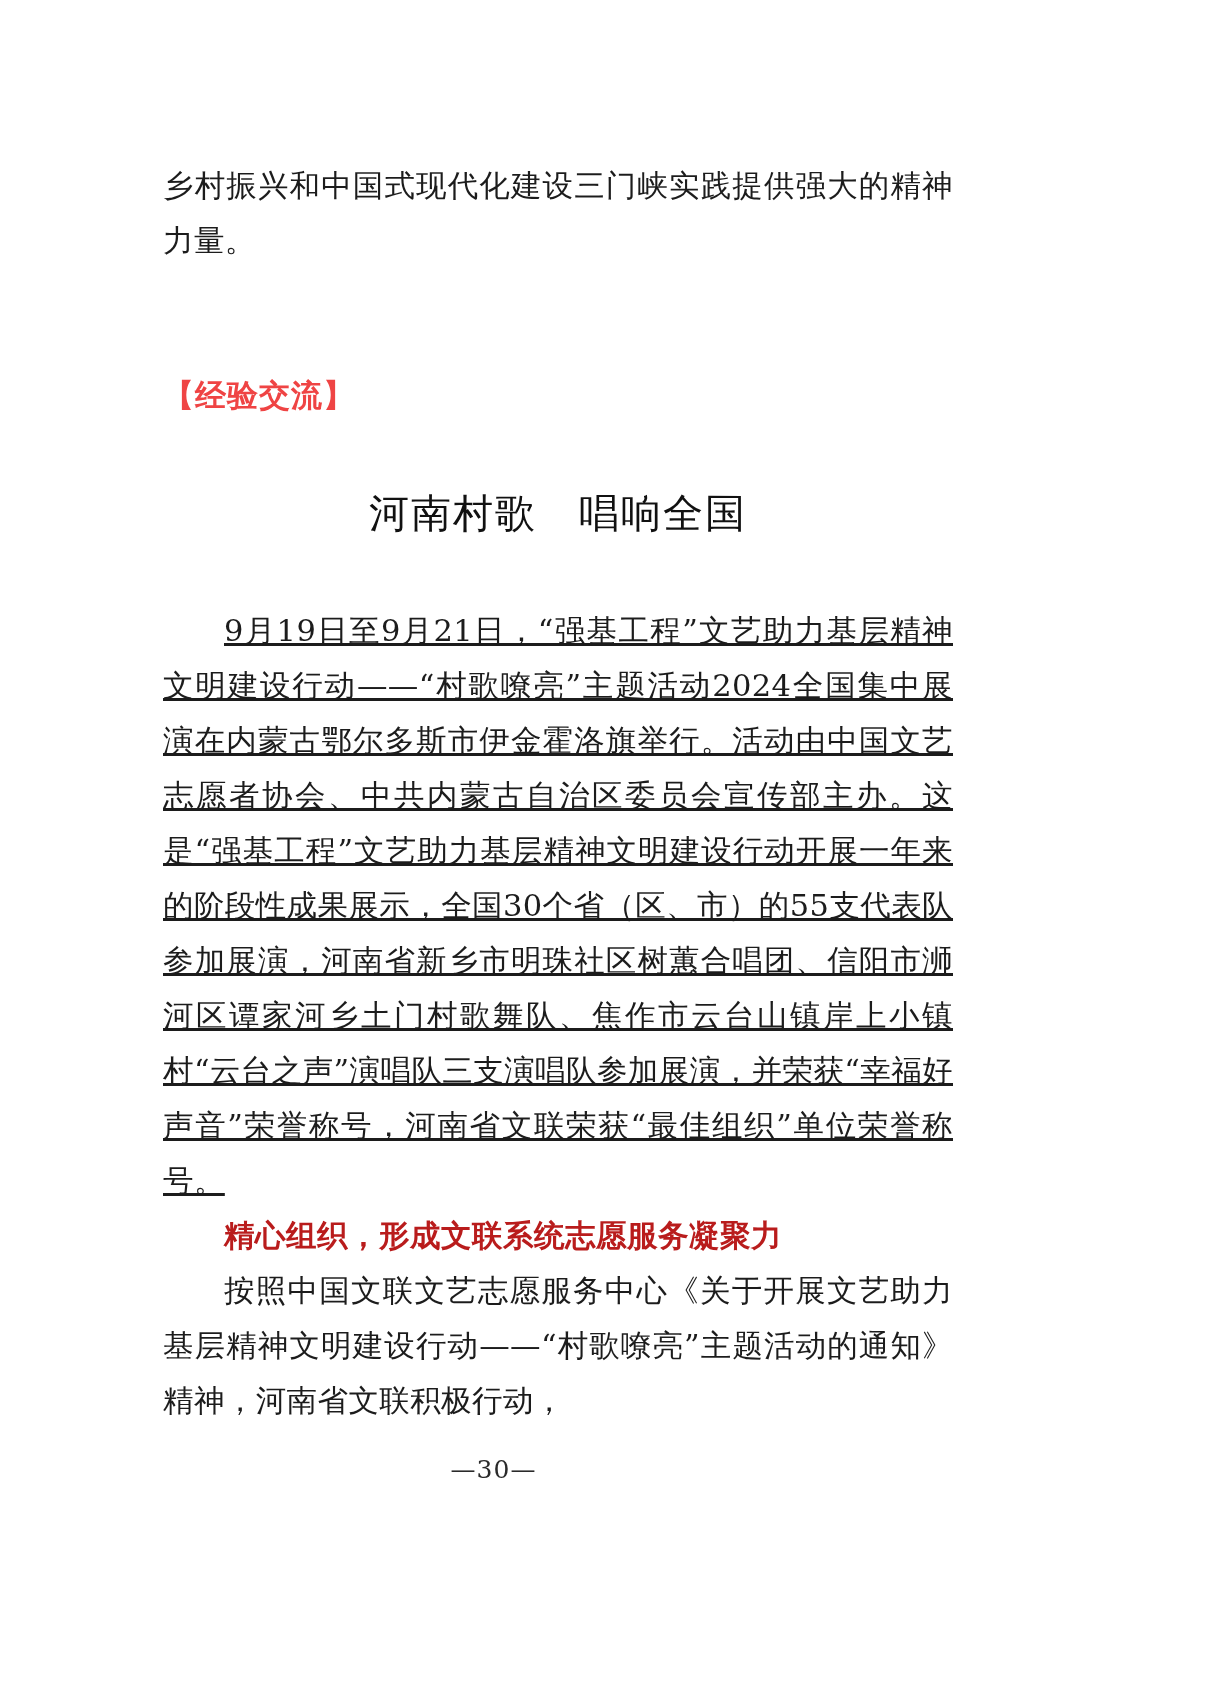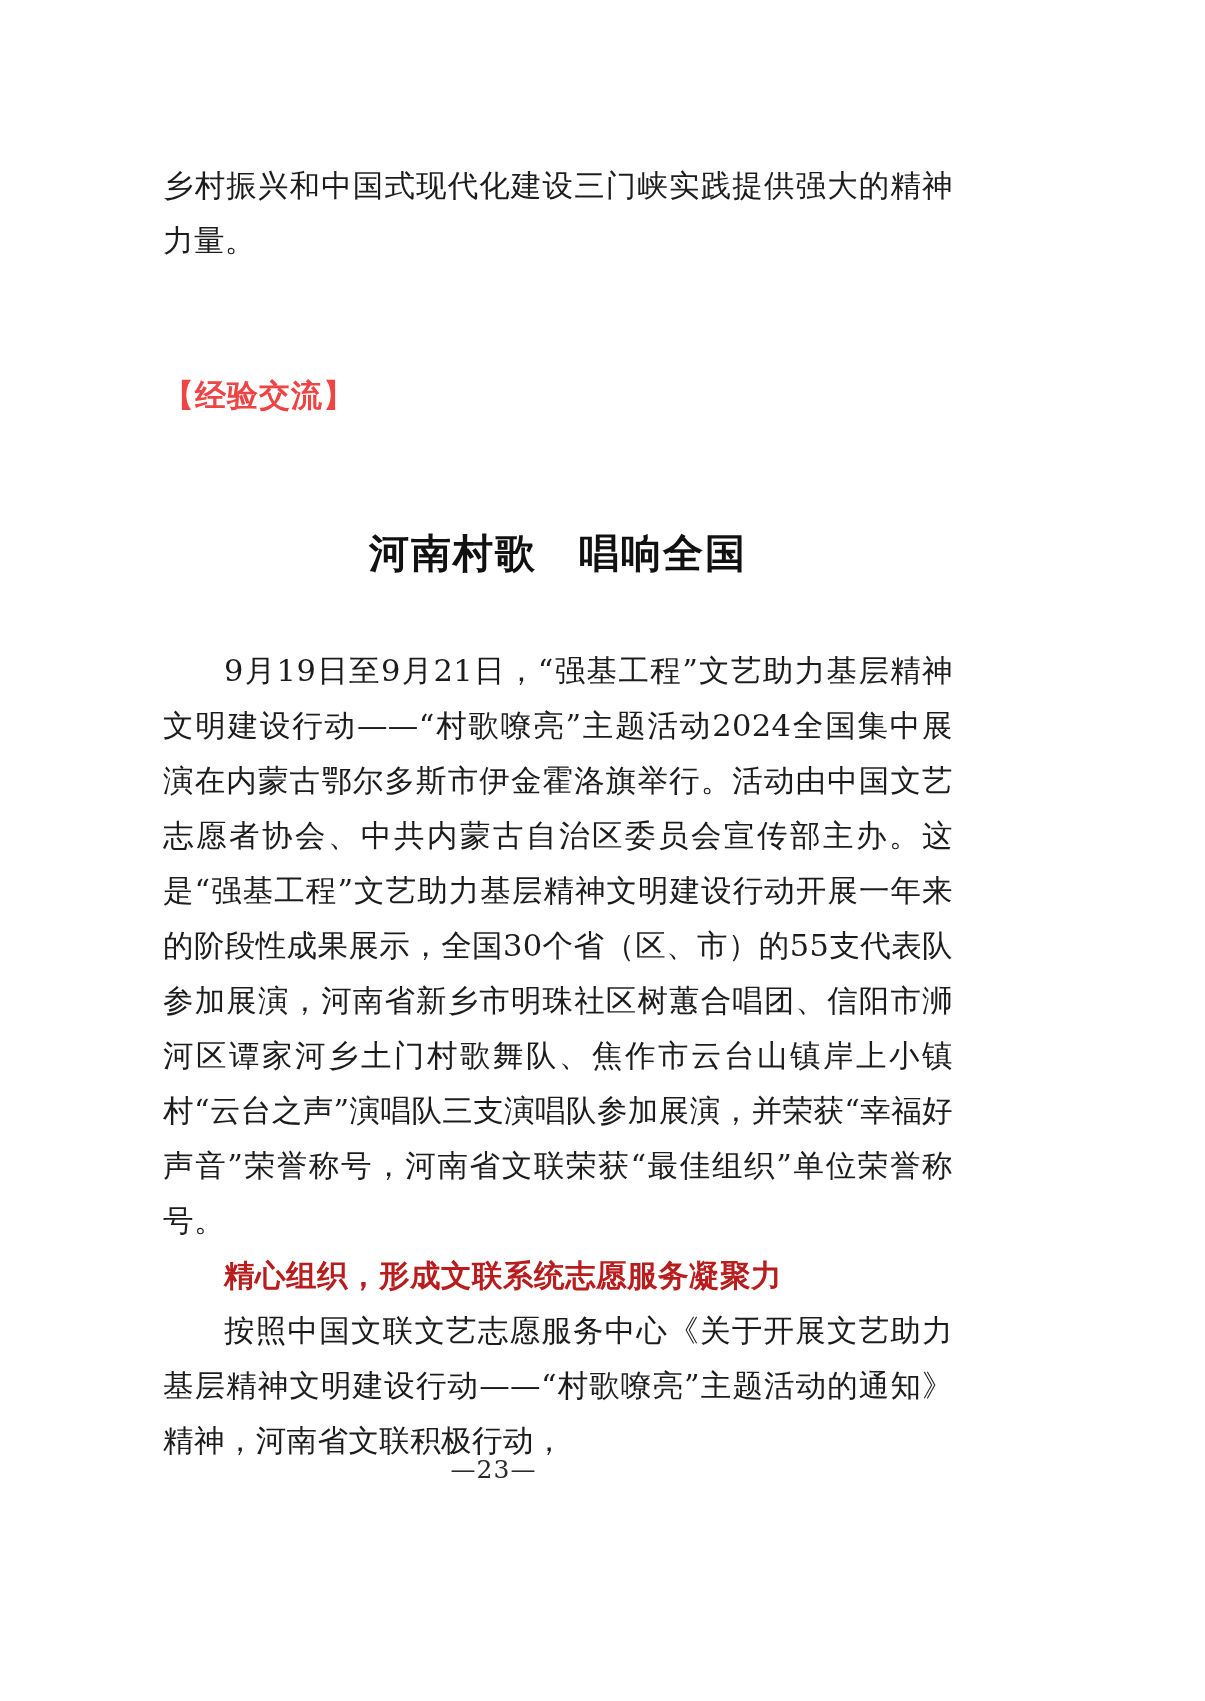--- a/index.html
+++ b/index.html
@@ -53,34 +53,35 @@
     font-family: "DejaVu Sans", "Liberation Sans", sans-serif;
     font-weight: bold;
     font-size: 31px;
     line-height: 44px;
     letter-spacing: 1px;
     color: #ef4444;
   }
 
   
   #article-title {
-    margin-top: 110px;
+    margin-top: 70px;
     text-align: center;
     font-family: "DejaVu Serif", "Liberation Serif", serif;
-    font-weight: bold;
+    font-weight: normal;
     font-size: 40px;
     line-height: 52px;
     letter-spacing: 2px;
     color: #111111;
     white-space: pre;
   }
 
   
   #body-first {
     margin-top: 64px;
+    text-decoration: underline;
   }
 
   
   .sub-heading {
     font-family: "DejaVu Sans", "Liberation Sans", sans-serif;
     font-weight: bold;
     font-size: 30.5px;
     line-height: 55px;
     letter-spacing: 0.5px;
     text-indent: 2em;
@@ -116,15 +117,15 @@
     <div id="article-title">河南村歌　唱响全国</div>
 
     <p id="body-first" class="para indent">9月19日至9月21日，“强基工程”文艺助力基层精神文明建设行动——“村歌嘹亮”主题活动2024全国集中展演在内蒙古鄂尔多斯市伊金霍洛旗举行。活动由中国文艺志愿者协会、中共内蒙古自治区委员会宣传部主办。这是“强基工程”文艺助力基层精神文明建设行动开展一年来的阶段性成果展示，全国30个省（区、市）的55支代表队参加展演，河南省新乡市明珠社区树蕙合唱团、信阳市浉河区谭家河乡土门村歌舞队、焦作市云台山镇岸上小镇村“云台之声”演唱队三支演唱队参加展演，并荣获“幸福好声音”荣誉称号，河南省文联荣获“最佳组织”单位荣誉称号。</p>
 
     <p class="sub-heading">精心组织，形成文联系统志愿服务凝聚力</p>
 
     <p class="para indent">按照中国文联文艺志愿服务中心《关于开展文艺助力基层精神文明建设行动——“村歌嘹亮”主题活动的通知》精神，河南省文联积极行动，</p>
 
   </div>
 
-  <div id="page-number">—23—</div>
+  <div id="page-number">—30—</div>
 
 </div>
 
 </body></html>

